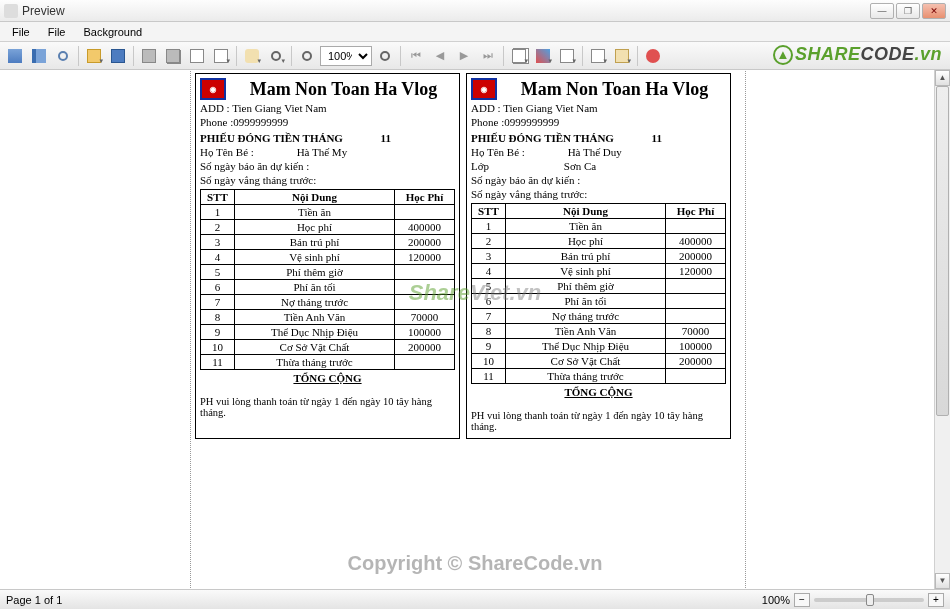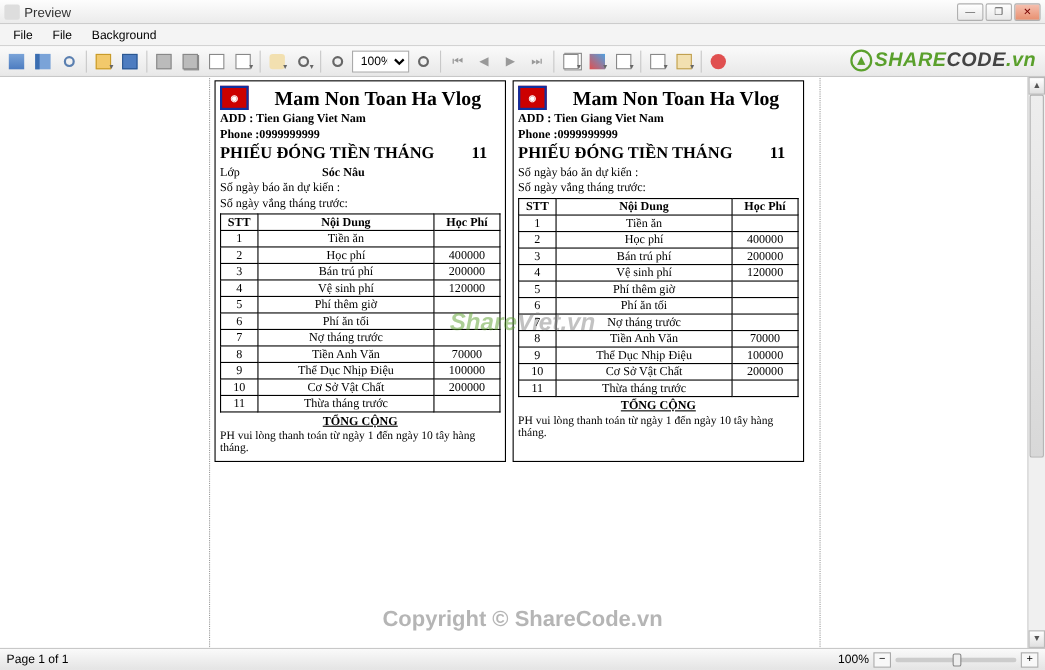--- a/index.html
+++ b/index.html
@@ -22,30 +22,30 @@
 .watermark-logo .d { color:#444;text-align:center; }
 .watermark-logo .ico { display:inline-block; width:20px; height:20px; border:2px solid #5aa02c; border-radius:50%; vertical-align:middle; margin-right:2px; position:relative; }
 .watermark-logo .ico::after { content:""; position:absolute; left:4px; top:4px; width:8px; height:8px; background:#5aa02c; clip-path:polygon(50% 0,100% 100%,0 100%); }
 .workspace { position:absolute; top:70px; left:0; right:16px; bottom:20px; background:#fff; overflow:hidden; }
 .page { position:absolute; left:190px; top:-2px; width:556px; height:780px; background:#fff; border:1px dotted #999; }
 .slips { display:flex; gap:6px; padding:4px; }
 .slip { width:265px; border:1px solid #000; padding:4px 4px 6px 4px; font-family:'Times New Roman',serif; font-size:11px; color:#000; }
 .slip-head { display:flex; align-items:center; gap:6px; }
 .slip-logo { width:26px; height:22px; background:#c00; border:2px solid #1030a0; display:flex; align-items:center; justify-content:center; color:#fff; font-size:8px; font-weight:bold; }
 .slip-title { flex:1; text-align:center; font-size:18px; font-weight:bold; line-height:1.05; }
-.slip .bold { font-weight:bold;text-align:right; }
+.slip .bold { font-weight:normal;text-align:right; }
 .slip .row { margin-top:2px; }
-.slip .phieu { font-weight:bold; font-size:15px; margin-top:4px; }
+.slip .phieu { font-weight:bold; font-size:11px; margin-top:4px; }
 .slip .phieu .mon { display:inline-block; width:30px; text-align:right; margin-left:18px; }
 .slip table { border-collapse:collapse; width:100%; margin-top:3px; }
 .slip th, .slip td { border:1px solid #000; font-size:11px; padding:1px 3px; text-align:center; }
 .slip th { font-weight:bold; }
 .slip .col-stt{width:34px;} .slip .col-fee{width:60px;}
 .slip .tong { font-weight:bold; text-align:center; margin-top:2px;text-decoration:underline; }
-.slip .note { font-size:10.5px; margin-top:2px; }
+.slip .note { font-size:10.5px; margin-top:12px; }
 .vscroll { position:absolute; top:70px; right:0; width:16px; bottom:20px; background:#f0f0f0; border-left:1px solid #d0d0d0; }
 .vscroll .arr { height:16px; background:linear-gradient(#fff,#e0e0e0); border:1px solid #b8b8b8; text-align:center; font-size:8px; line-height:14px; color:#555; cursor:pointer; }
 .vscroll .track { position:absolute; top:16px; bottom:16px; left:0; right:0; }
 .vscroll .thumb { position:absolute; left:1px; right:1px; top:0; height:330px; background:linear-gradient(#eee,#d8d8d8); border:1px solid #b0b0b0; border-radius:2px; }
 .vscroll .arr.bot { position:absolute; bottom:0; left:0; right:0; }
 .statusbar { position:absolute; left:0; right:0; bottom:0; height:20px; background:linear-gradient(#fafafa,#e4e4e4); border-top:1px solid #c8c8c8; display:flex; align-items:center; padding:0 6px; font-size:11px; }
 .statusbar .spacer { flex:1; }
 .statusbar .zl { margin-right:4px; }
 .statusbar .zbtn { width:16px;height:14px;border:1px solid #aaa;background:#f8f8f8;text-align:center;line-height:12px;cursor:pointer;font-size:10px;}
 .statusbar .zslider { width:110px;height:4px;background:#ccc;margin:0 4px;position:relative;border-radius:2px;}
@@ -154,21 +154,21 @@
   <div class="page">
     <div class="slips" id="slips">
         <div class="slip">
           <div class="slip-head">
             <div class="slip-logo">◉</div>
             <div class="slip-title">Mam Non Toan Ha Vlog</div>
           </div>
           <div class="row"><span class="bold">ADD : </span><span class="bold">Tien Giang Viet Nam</span></div>
           <div class="row"><span class="bold">Phone :</span><span class="bold">0999999999</span></div>
           <div class="phieu">PHIẾU ĐÓNG TIỀN THÁNG<span class="mon">11</span></div>
-          <div class="row">Lớp <span class="bold" style="margin-left:72px;">Sóc Nâu</span></div>
+          <div class="row">Họ Tên Bé : <span class="bold" style="margin-left:40px;">Hà Thế My</span></div>
           <div class="row">Số ngày báo ăn dự kiến :</div>
           <div class="row">Số ngày vắng tháng trước:</div>
           <table>
             <tbody>
               <tr>
                 <th class="col-stt">STT</th>
                 <th>Nội Dung</th>
                 <th class="col-fee">Học Phí</th>
               </tr>
               <tr>
@@ -232,20 +232,22 @@
           <div class="note">PH vui lòng thanh toán từ ngày 1 đến ngày 10 tây hàng tháng.</div>
         </div>
         <div class="slip">
           <div class="slip-head">
             <div class="slip-logo">◉</div>
             <div class="slip-title">Mam Non Toan Ha Vlog</div>
           </div>
           <div class="row"><span class="bold">ADD : </span><span class="bold">Tien Giang Viet Nam</span></div>
           <div class="row"><span class="bold">Phone :</span><span class="bold">0999999999</span></div>
           <div class="phieu">PHIẾU ĐÓNG TIỀN THÁNG<span class="mon">11</span></div>
+          <div class="row">Họ Tên Bé : <span class="bold" style="margin-left:40px;">Hà Thế Duy</span></div>
+          <div class="row">Lớp <span class="bold" style="margin-left:72px;">Sơn Ca</span></div>
           <div class="row">Số ngày báo ăn dự kiến :</div>
           <div class="row">Số ngày vắng tháng trước:</div>
           <table>
             <tbody>
               <tr>
                 <th class="col-stt">STT</th>
                 <th>Nội Dung</th>
                 <th class="col-fee">Học Phí</th>
               </tr>
               <tr>

